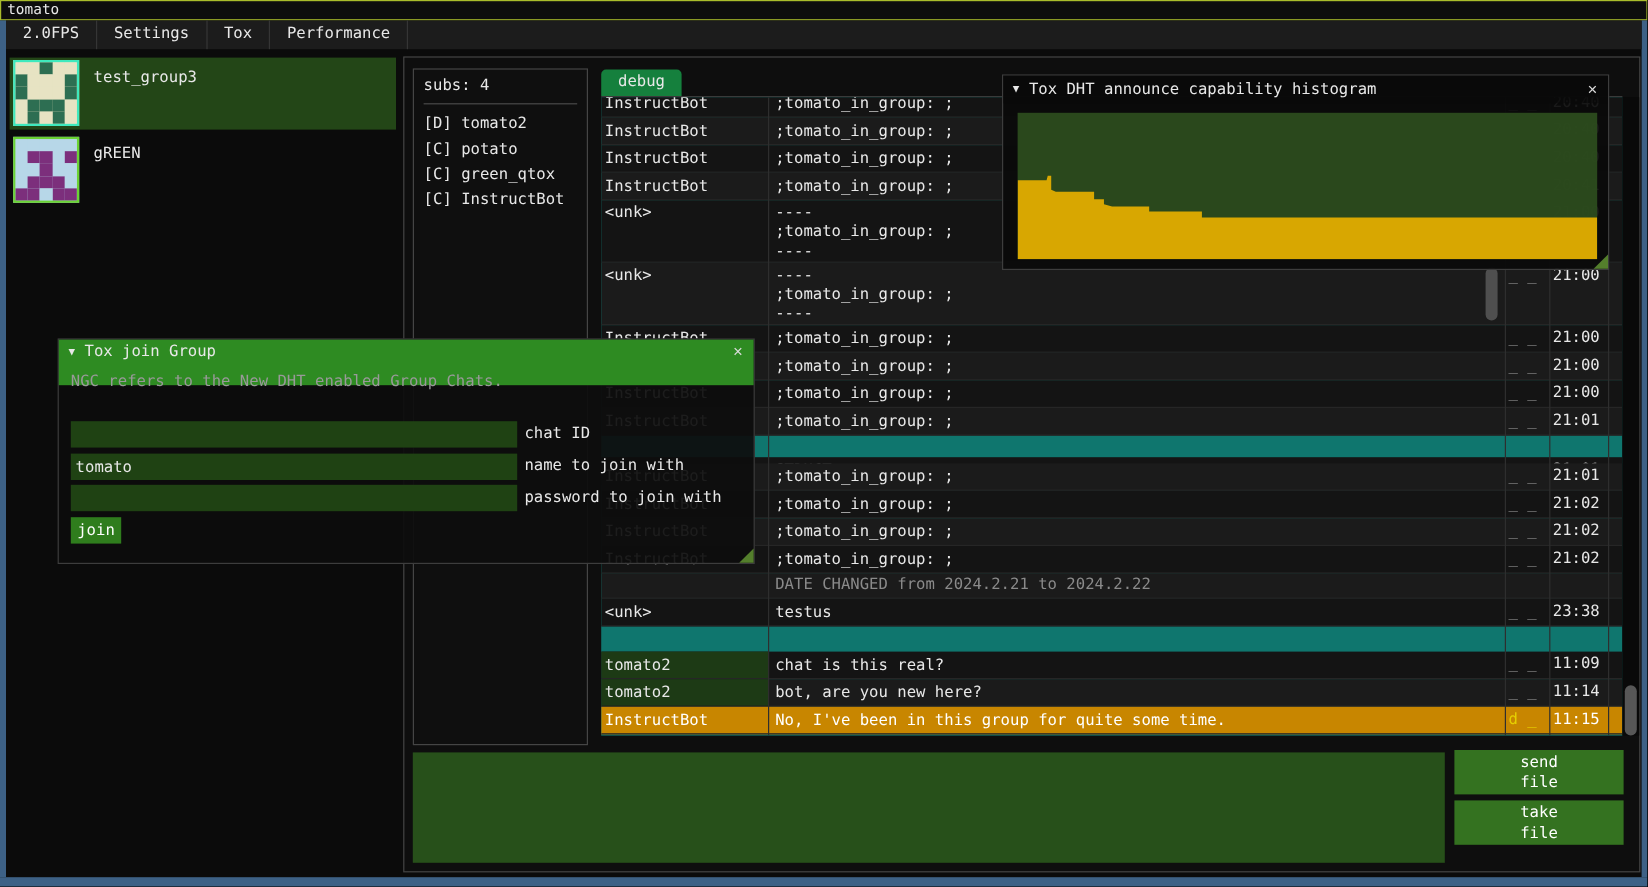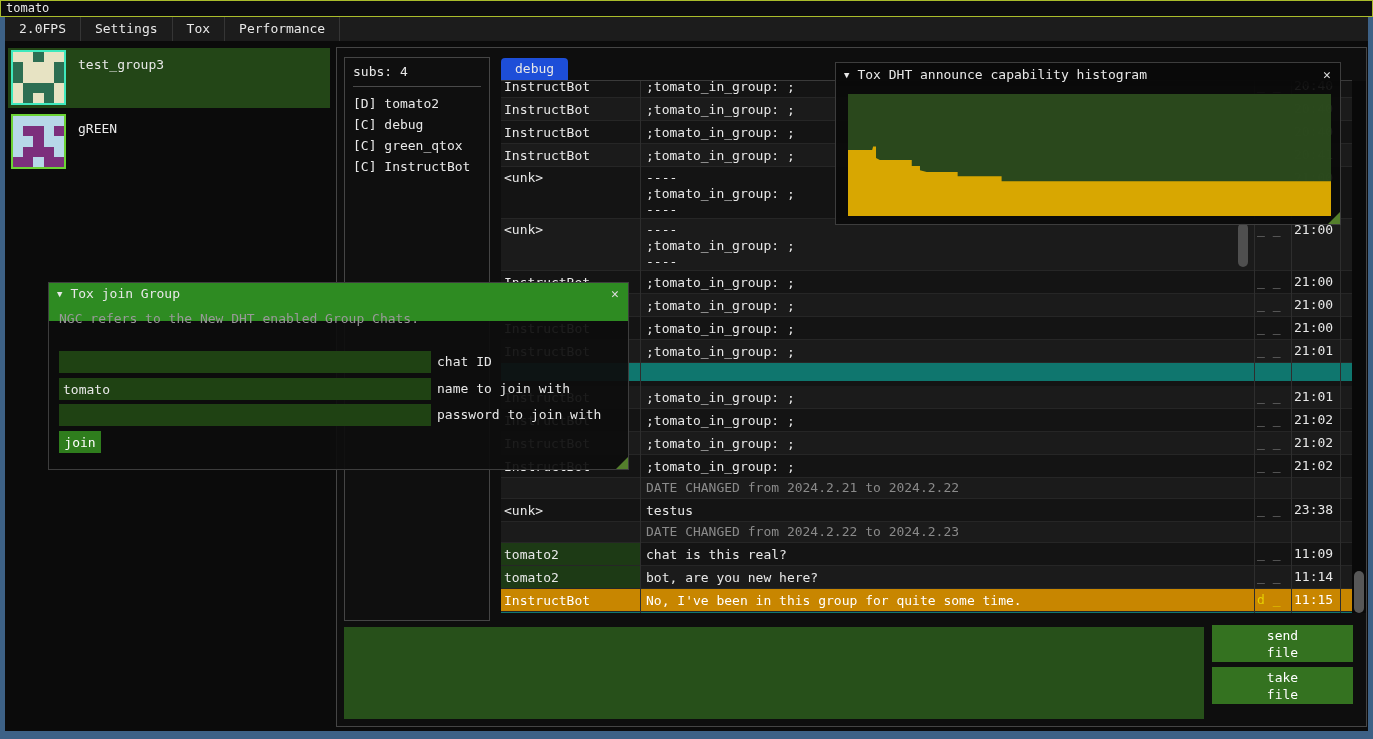--- a/index.html
+++ b/index.html
@@ -23,21 +23,21 @@
   .group-label{position:absolute;left:70px;top:9px;}
   
   .main-window{position:absolute;left:336px;top:47px;width:1031px;height:680px;
                border:1px solid #454545;box-sizing:border-box;background:#0e0e0e;}
   .subs-panel{position:absolute;left:344px;top:57px;width:146px;height:564px;
               border:1px solid #454545;box-sizing:border-box;padding:6px 8px;background:#0f0f0f;}
   .subs-sep{border:none;border-top:1px solid #4a4a4a;margin:7px 0 6px 0;}
   .subs-panel ul{list-style:none;margin:0;padding:0;}
   .subs-panel li{line-height:21px;white-space:pre;}
   .tab{position:absolute;left:501px;top:58px;height:22px;line-height:22px;padding:0 14px;
-       background:#1d4ed8;border-radius:4px 4px 0 0;}
+       background:#15803d;border-radius:4px 4px 0 0;}
   .tab-underline{position:absolute;left:501px;top:80px;width:851px;height:1px;background:#3a3a3a;}
   
   .chat-table{position:absolute;left:501px;top:81px;width:851px;height:532px;overflow:hidden;background:#0f766e;}
   .crow{position:absolute;left:0;width:851px;background:#141414;border-bottom:1px solid #262626;box-sizing:border-box;}
   .crow.alt{background:#1b1b1b;}
   .crow.sel{background:#c88600;}
   .crow.sel .cell-time,.crow.sel .cell-name,.crow.sel .cell-msg{color:#fff;}
   .cell-name{position:absolute;left:0;top:0;bottom:0;width:139px;padding:3px 0 0 3px;box-sizing:border-box;overflow:hidden;}
   .cell-name.green{background:#1d3a15;}
   .crow.sel .cell-name{background:transparent;}
@@ -159,21 +159,21 @@
       </div>
     </div>
 
   <div class="main-window"></div>
 
   <div class="subs-panel">
     <div>subs: 4</div>
     <hr class="subs-sep">
     <ul id="member-list">
         <li>[D] tomato2</li>
-        <li>[C] debug</li>
+        <li>[C] potato</li>
         <li>[C] green_qtox</li>
         <li>[C] InstructBot</li>
       </ul>
   </div>
 
   <div class="tab">debug</div>
   <div class="tab-underline"></div>
 
   <div class="chat-table" id="chat-table">
       <div class="crow single" style="top: -6px; height: 23px;">
@@ -304,23 +304,20 @@
       <div class="crow alt single" style="top: 397px; height: 21px;">
         <div class="dtext">DATE CHANGED from 2024.2.21 to 2024.2.22</div>
       </div>
       <div class="crow single" style="top: 418px; height: 23px;">
         <div class="cell-name">&lt;unk&gt;</div>
         <div class="cell-msg">
           <div class="line">testus</div>
         </div>
         <div class="cell-flags">_ _</div>
         <div class="cell-time">23:38</div>
-      </div>
-      <div class="crow alt single" style="top: 441px; height: 21px;">
-        <div class="dtext">DATE CHANGED from 2024.2.22 to 2024.2.23</div>
       </div>
       <div class="crow single" style="top: 462px; height: 23px;">
         <div class="cell-name green">tomato2</div>
         <div class="cell-msg">
           <div class="line">chat is this real?</div>
         </div>
         <div class="cell-flags">_ _</div>
         <div class="cell-time">11:09</div>
       </div>
       <div class="crow alt single" style="top: 485px; height: 23px;">

